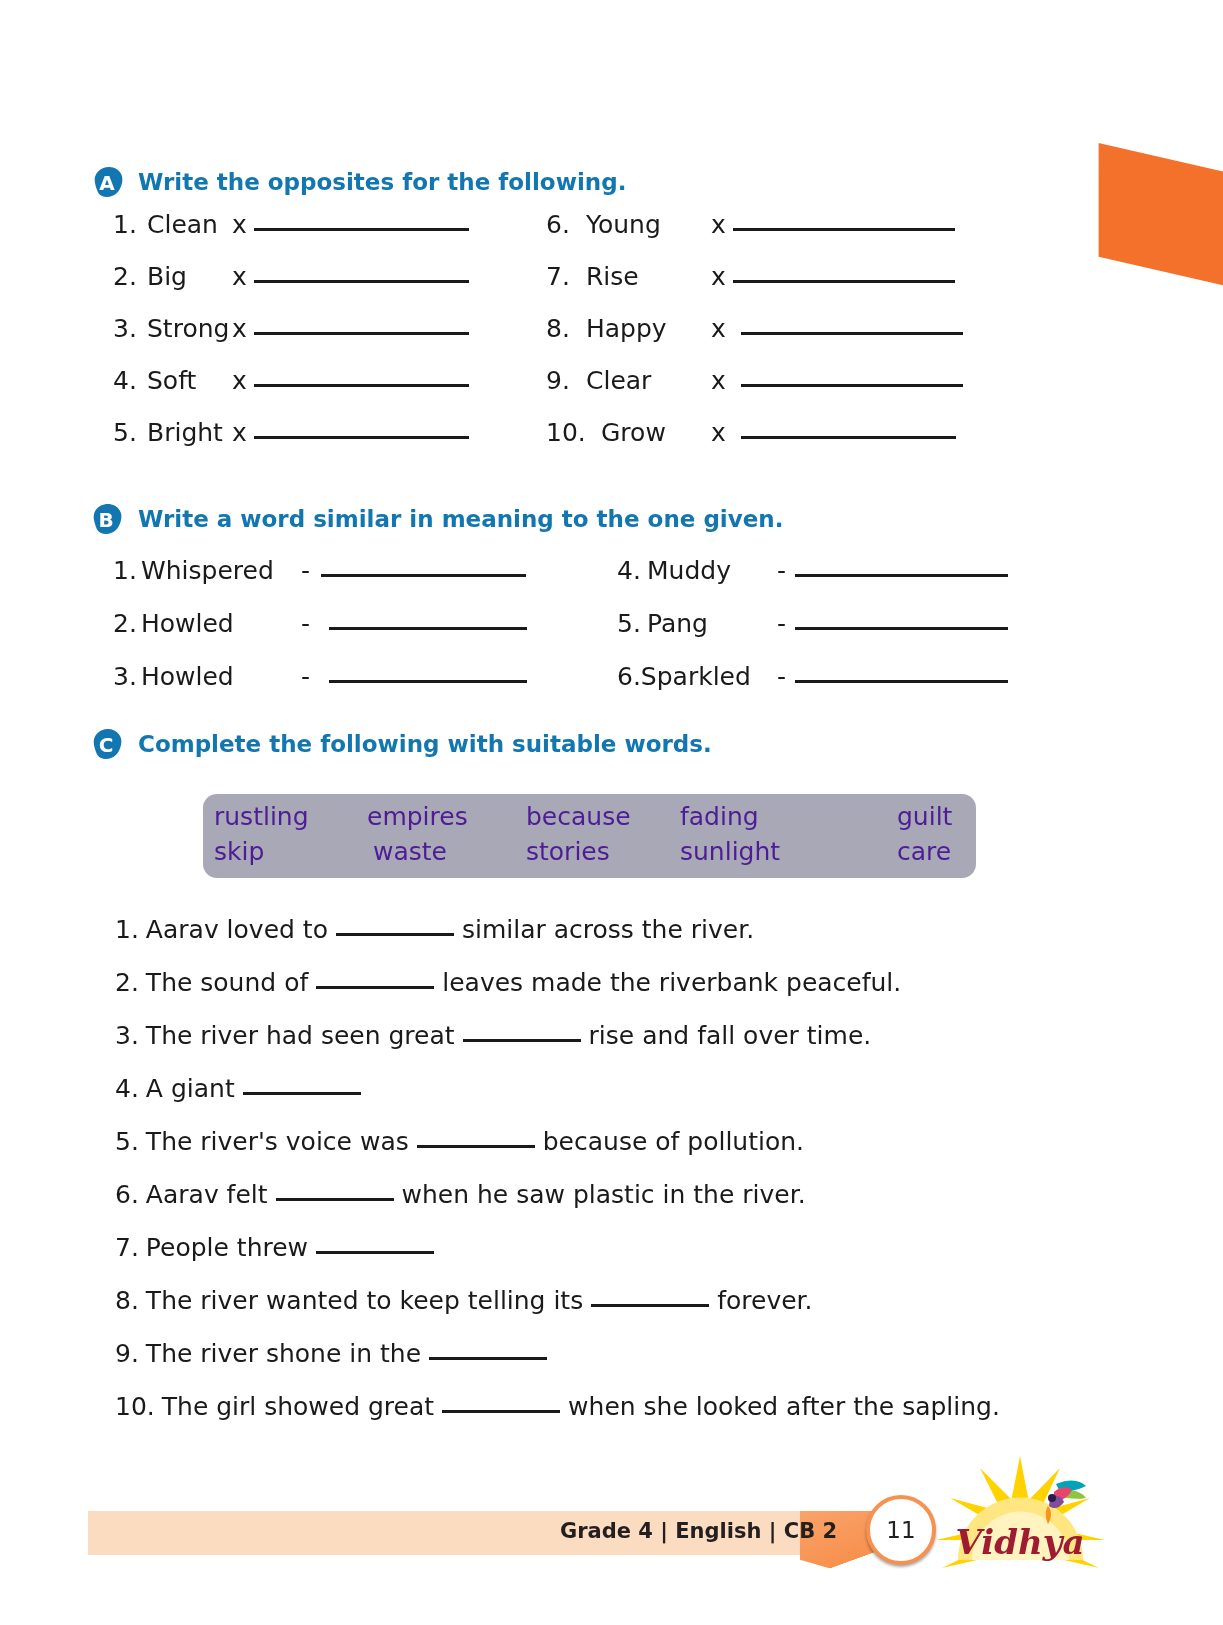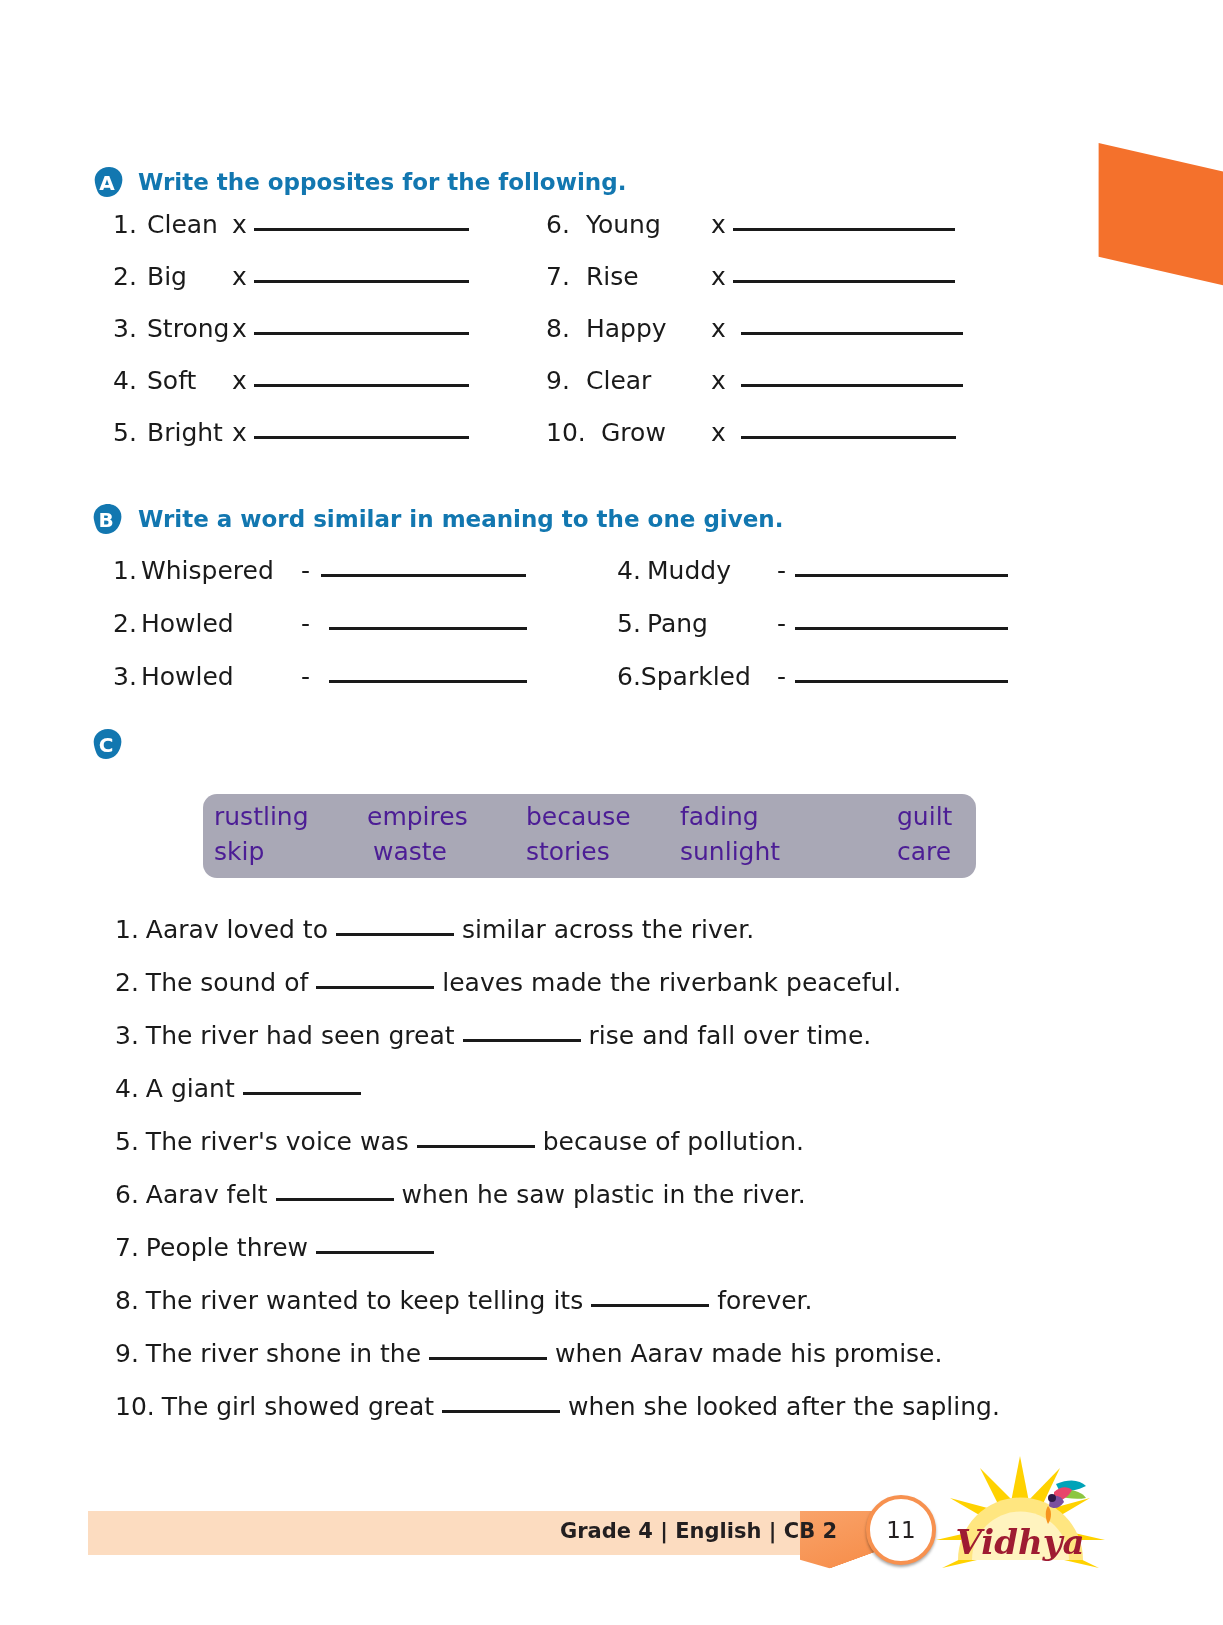--- a/index.html
+++ b/index.html
@@ -337,20 +337,21 @@
   </div>
 
   <div class="section-head" style="left:88px; top:725px;">
     <div class="badge">
       <svg width="38" height="38" viewBox="0 0 38 38">
         <path d="M6 20 C4 11 11 4 20 4 C29 4 35 11 33 20 C31 29 25 34 18 34 C10 34 8 29 6 20 Z" fill="#1277b0"></path>
         <path d="M20 4 C27 4 33 9 34 16 C33 8 28 4 20 4 Z" fill="#ffffff" opacity="0.55"></path>
         <text x="18" y="27" text-anchor="middle" font-family="DejaVu Sans, sans-serif" font-size="20" font-weight="bold" fill="#ffffff">C</text>
       </svg>
     </div>
+    <div class="section-title">Complete the following with suitable words.</div>
   </div>
 
   <div class="wordbank">
     <span class="wb-word" style="left:11px;  top:8px;">rustling</span>
     <span class="wb-word" style="left:164px; top:8px;">empires</span>
     <span class="wb-word" style="left:323px; top:8px;">because</span>
     <span class="wb-word" style="left:477px; top:8px;">fading</span>
     <span class="wb-word" style="left:694px; top:8px;">guilt</span>
 
     <span class="wb-word" style="left:11px;  top:43px;">skip</span>
@@ -403,21 +404,20 @@
   <div class="sentence" style="top:1286px;">
     <span class="s-num">8.</span>
     <span>The river wanted to keep telling its</span>
     <span class="s-blank"></span>
     <span>forever.</span>
   </div>
   <div class="sentence" style="top:1339px;">
     <span class="s-num">9.</span>
     <span>The river shone in the</span>
     <span class="s-blank"></span>
-    <span>when Aarav made his promise.</span>
   </div>
   <div class="sentence" style="top:1392px;">
     <span class="s-num">10.</span>
     <span>The girl showed great</span>
     <span class="s-blank"></span>
     <span>when she looked after the sapling.</span>
   </div>
 
   <div class="footer-band"></div>
   <div class="footer-band-tail"></div>

